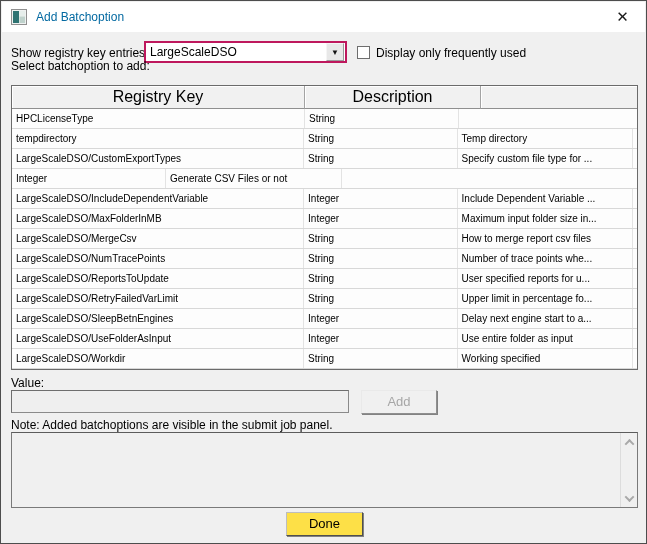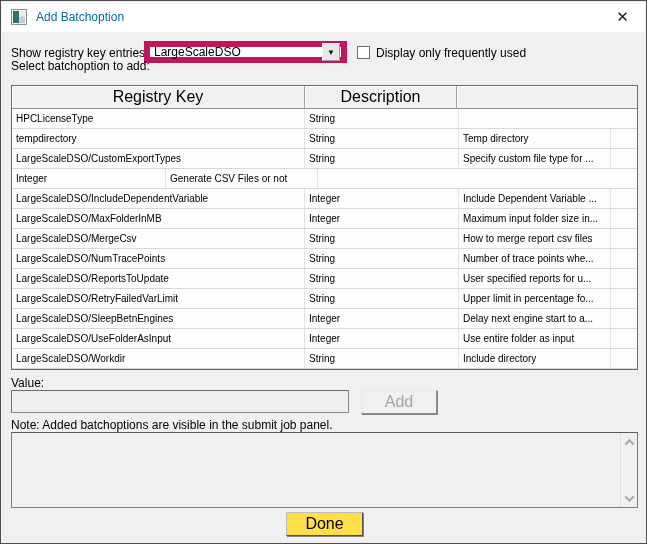--- a/index.html
+++ b/index.html
@@ -22,21 +22,21 @@
     position:absolute; right:0; top:0; width:45px; height:30px;
     display:flex; align-items:center; justify-content:center;
     font-size:15px; font-weight:300; color:#1a1a1a; cursor:default;
   }
 
   
   .lbl { position:absolute; white-space:nowrap; }
   .lbl-registry { left:10px; top:45px; }
   .combo {
     position:absolute; left:143px; top:40px; width:203px; height:22px;
-    background:#ffffff; border:6px solid #be185d; display:flex; align-items:center;
+    background:#ffffff; border:2px solid #be185d; display:flex; align-items:center;
   }
   .combo-text { flex:1; padding-left:4px; overflow:hidden; white-space:nowrap; }
   .combo-btn {
     width:18px; height:18px; margin-right:1px; background:#e8e8e8;
     border:1px solid #9c9c9c; border-top-color:#f5f5f5; border-left-color:#f5f5f5;
     display:flex; align-items:center; justify-content:center; font-size:8px; color:#111;
   }
   .checkbox {
     position:absolute; left:356px; top:45px; width:13px; height:13px;
     background:#ffffff; border:1px solid #6e6e6e;
@@ -56,36 +56,36 @@
     display:flex; align-items:center; justify-content:center;
     font-size:16px; height:23px; cursor:default;
   }
   .tr { display:flex; height:20px; background:#fdfdfd; border-bottom:1px solid #d8d8d8; }
   .td {
     border-right:1px solid #e3e3e3; padding-left:4px; line-height:19px;
     white-space:nowrap; overflow:hidden; font-size:10px;
   }
   .col-key  { width:293px; }
   .col-type { width:154px; }
-  .col-desc { width:152px; }
+  .col-desc { width:176px; }
   .col-extra{ flex:1; border-right:none; }
 
   
   .lbl-value { left:10px; top:375px; }
   .value-input {
     position:absolute; left:10px; top:389px; width:338px; height:23px;
     background:#efefef; border:1px solid #8a8a8a;
     border-top-color:#6e6e6e; border-left-color:#6e6e6e;
     font-family:"Liberation Sans", sans-serif; font-size:12px; padding:0 4px; color:#000;
   }
   .btn {
     position:absolute; background:#f0f0f0; text-align:center;
     border:1px solid #8f8f8f; border-top-color:#e9e9e9; border-left-color:#e9e9e9;
     box-shadow:1px 1px 0 rgba(40,40,40,0.55);
-    font-size:16px; line-height:21px; cursor:default;
+    font-size:13px; line-height:21px; cursor:default;
   }
   .btn-add { left:360px; top:389px; width:76px; height:24px; color:#a6a6a6; }
   .lbl-note { left:10px; top:417px; }
 
   
   .log {
     position:absolute; left:10px; top:431px; width:627px; height:76px;
     background:#f0f0f0; border:1px solid #7a7a7a; border-top-color:#5c5c5c;
   }
   .log-scrollbar {
@@ -225,21 +225,21 @@
         <div class="tr">
           <div class="td col-key">LargeScaleDSO/UseFolderAsInput</div>
           <div class="td col-type">Integer</div>
           <div class="td col-desc">Use entire folder as input</div>
           <div class="td col-extra"></div>
         </div>
 
         <div class="tr">
           <div class="td col-key">LargeScaleDSO/Workdir</div>
           <div class="td col-type">String</div>
-          <div class="td col-desc">Include directory</div>
+          <div class="td col-desc">Working specified</div>
           <div class="td col-extra"></div>
         </div>
       </div>
   </div>
 
   <span class="lbl lbl-value">Value:</span>
   <input class="value-input" type="text" value="" style="">
   <div class="btn btn-add">Add</div>
 
   <span class="lbl lbl-note">Note: Added batchoptions are visible in the submit job panel.</span>

